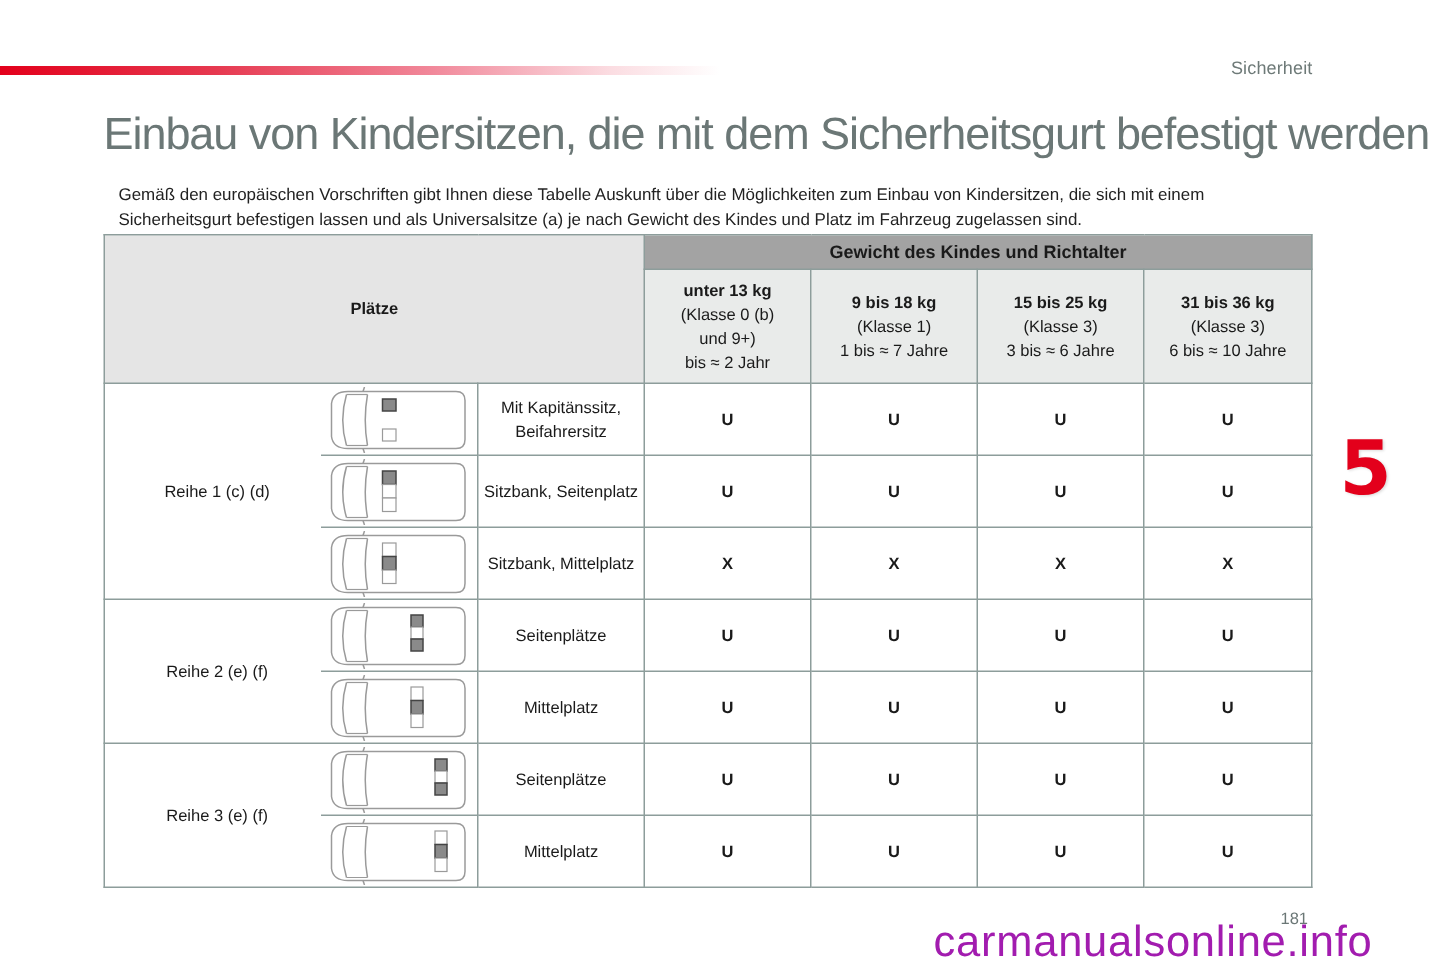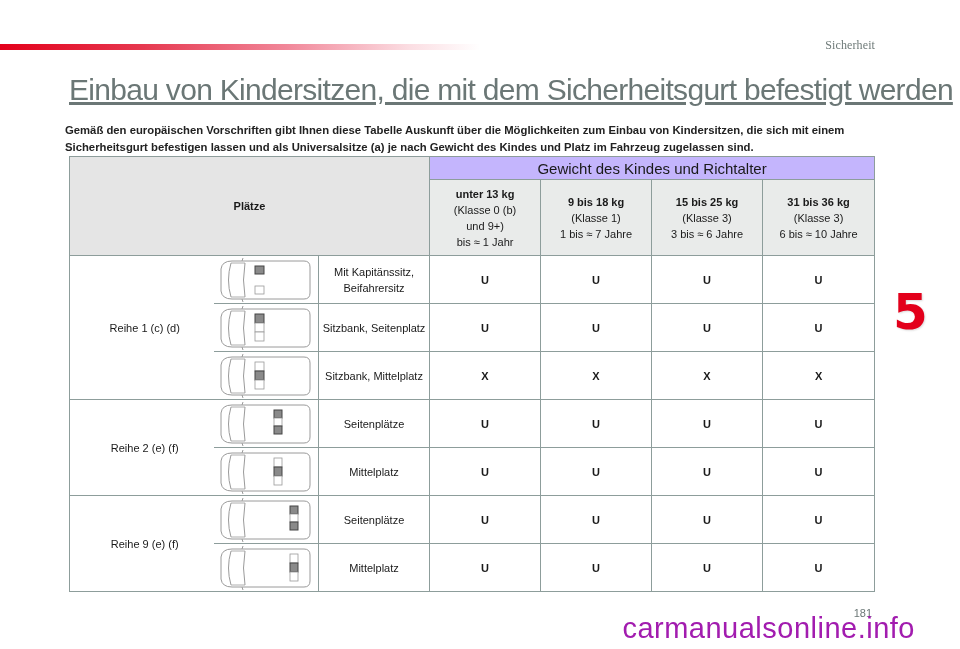--- a/index.html
+++ b/index.html
@@ -8,41 +8,41 @@
     background: #ffffff;
     font-family: "Liberation Sans", sans-serif;
     color: #1a1a1a;
   }
   .topbar {
     position: absolute; left: 0; top: 44px; width: 480px; height: 6px;
     background: linear-gradient(to right, #e3001b 0%, #e63950 30%, #f1889a 60%, #fbdde2 85%, rgba(255,255,255,0) 100%);
   }
   .section-name {
     position: absolute; right: 85px; top: 38px;
-    font-size: 12px; color: #6e7a78; letter-spacing: 0.1px; font-family: Liberation Serif, serif;
+    font-size: 12px; color: #6e7a78; letter-spacing: 0.1px;
   }
   .title {
     position: absolute; left: 69px; top: 73px;
     font-size: 30px; color: #6b7776; font-weight: normal;
-    letter-spacing: -0.7px; white-space: nowrap; margin: 0; text-decoration: underline;
+    letter-spacing: -0.7px; white-space: nowrap; margin: 0;
   }
   .intro {
-    position: absolute; left: 65px; top: 122px; width: 800px;
-    font-size: 11.3px; line-height: 17px; color: #222; margin: 0; font-weight: bold;
+    position: absolute; left: 79px; top: 122px; width: 800px;
+    font-size: 11.3px; line-height: 17px; color: #222; margin: 0;
   }
   table.grid {
     position: absolute; left: 69px; top: 156px;
     width: 805px; border-collapse: collapse; table-layout: fixed;
     font-size: 11px;
   }
   table.grid td, table.grid th {
     border: 1px solid #8d9d9b; padding: 0; text-align: center; vertical-align: middle;
   }
   .h-places { background: #e5e5e5; font-weight: bold; font-size: 11px; color: #1a1a1a; }
-  .h-weight { background: #c4b5fd; font-weight: normal; height: 22px; font-size: 15px; }
+  .h-weight { background: #a3a3a3; font-weight: bold; height: 22px; font-size: 12px; }
   .h-class { background: #e9ebea; height: 75px; line-height: 16px; font-weight: normal; font-size: 11px; }
   .h-class b { display: block; font-weight: bold; }
   .row-label { text-align: right; padding-left: 6px !important; font-size: 11px; border-right: none !important; }
   .car-cell { border-left: none !important; }
   .pos { font-size: 11px; line-height: 16px; margin-top: 44px; }
   .val { font-weight: bold; font-size: 11px; }
   .r { height: 48px; }
   .car { display: block; margin: 0 auto 0 auto; }
   .chapter {
     position: absolute; left: 893px; top: 283px;
@@ -94,21 +94,21 @@
   </colgroup>
   <tbody>
       <tr>
     <th class="h-places" colspan="3" rowspan="2">Plätze</th>
     <th class="h-weight" colspan="4">Gewicht des Kindes und Richtalter</th>
   </tr>
   <tr>
     <th class="h-class">
       <b>unter 13 kg</b>
       <span style="display:block;padding:0 18px">(Klasse 0 (b) und 9+)</span>
-      <span>bis ≈ 1 Jahr</span>
+      <span>bis ≈ 2 Jahr</span>
     </th>
     <th class="h-class">
       <b>9 bis 18 kg</b>
       <span style="display:block">(Klasse 1)</span>
       <span>1 bis ≈ 7 Jahre</span>
     </th>
     <th class="h-class">
       <b>15 bis 25 kg</b>
       <span style="display:block">(Klasse 3)</span>
       <span>3 bis ≈ 6 Jahre</span>
@@ -192,21 +192,21 @@
       </svg>
     </td>
     <td class="pos">Mittelplatz</td>
     <td class="val">U</td>
     <td class="val">U</td>
     <td class="val">U</td>
     <td class="val">U</td>
   </tr>
 
   <tr class="r">
-    <td class="row-label" rowspan="2">Reihe 9 (e) (f)</td>
+    <td class="row-label" rowspan="2">Reihe 3 (e) (f)</td>
     <td class="car-cell">
       <svg class="car" width="96" height="44" viewBox="0 0 96 44">
             <use href="#van"></use>
         <rect x="72" y="8" width="8" height="8" fill="#8a8a8a" stroke="#444" stroke-width="1"></rect>
         <rect x="72" y="16" width="8" height="8" fill="#fff" stroke="#9a9a9a" stroke-width="0.8"></rect>
         <rect x="72" y="24" width="8" height="8" fill="#8a8a8a" stroke="#444" stroke-width="1"></rect>
       </svg>
     </td>
     <td class="pos">Seitenplätze</td>
     <td class="val">U</td>

